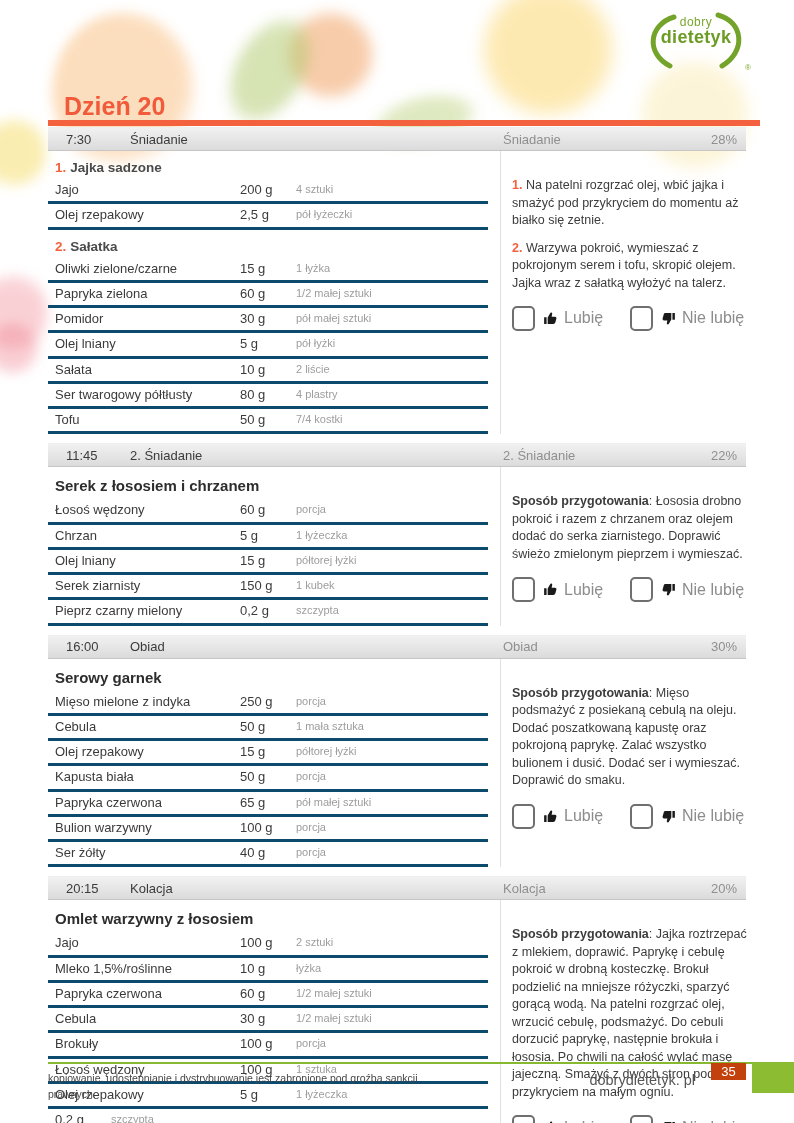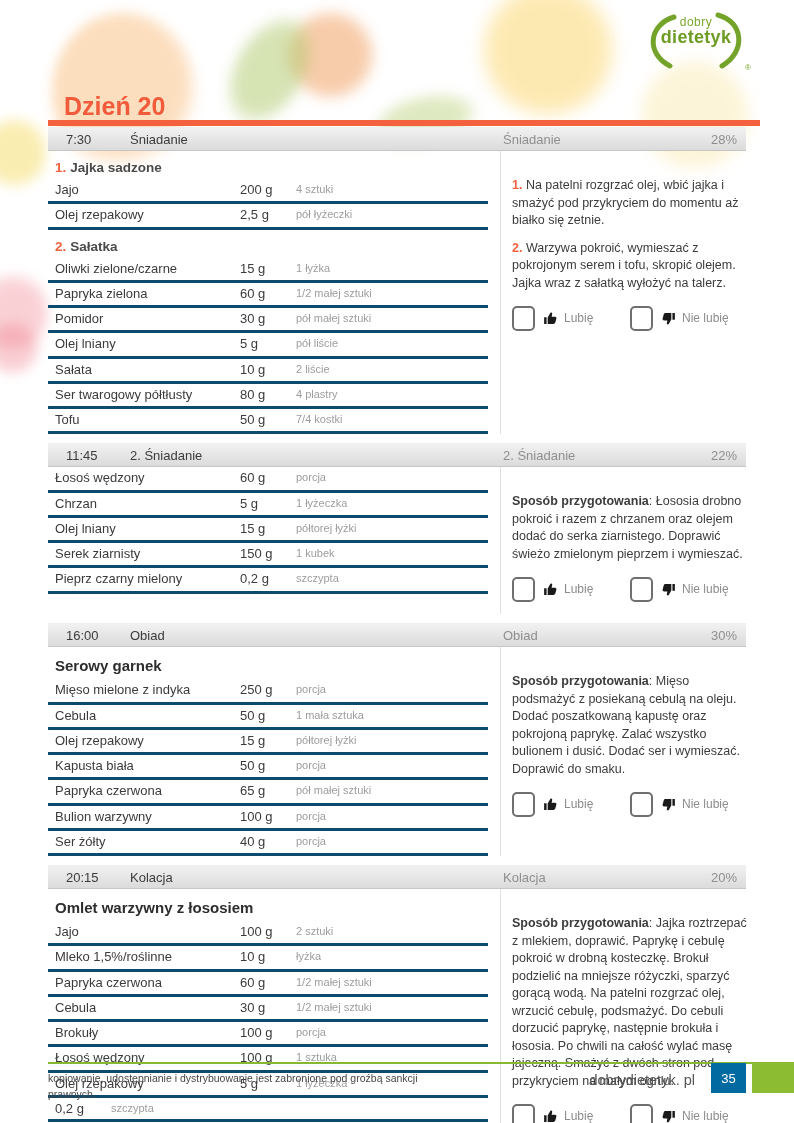--- a/index.html
+++ b/index.html
@@ -71,28 +71,28 @@
   .step{margin:0 0 10px 0;}
   .snum{color:#f3613f;font-weight:bold;}
   .prep-inline{margin:0 0 10px 0;}
 
   .like-row{display:flex;align-items:center;margin:14px 0 12px 0;}
   .like-item{display:flex;align-items:center;width:118px;}
   .cb{width:19px;height:21px;border:2px solid #6f6f6f;border-radius:5px;background:#fff;
     flex:none;cursor:pointer;}
   .thumb{margin-left:8px;display:inline-flex;flex:none;}
   .thumb.down svg{transform:rotate(180deg);}
-  .like-label{margin-left:6px;font-size:12px;color:#8c8c8c;white-space:nowrap;}
+  .like-label{margin-left:6px;font-size:16px;color:#8c8c8c;white-space:nowrap;}
 
   
   .footer{position:absolute;left:0;top:1061px;width:794px;height:62px;z-index:2;}
   .footer-line{position:absolute;left:48px;top:1px;width:746px;height:2px;background:#86b832;}
   .legal{position:absolute;left:48px;top:10px;width:410px;font-size:10.5px;color:#474747;line-height:1.5;}
   .site{position:absolute;right:99px;top:11px;font-size:14.5px;color:#555555;}
-  .pnum{position:absolute;left:711px;top:2px;width:35px;height:30px;background:#0369a1;
+  .pnum{position:absolute;left:711px;top:2px;width:35px;height:17px;background:#c2410c;
     color:#ffffff;font-size:13px;display:flex;align-items:center;justify-content:center;}
   .pbar{position:absolute;left:752px;top:2px;width:42px;height:30px;background:#8cbc31;}
 </style>
 </head>
 <body>
 
 <div class="decor d-orange1"></div>
 <div class="decor d-tangerine"></div>
 <div class="decor d-leaf1"></div>
 <div class="decor d-slice"></div>
@@ -163,21 +163,21 @@
 
             <div class="row">
               <span class="rname">Pomidor</span>
               <span class="ramt">30 g</span>
               <span class="rpor">pół małej sztuki</span>
             </div>
 
             <div class="row">
               <span class="rname">Olej lniany</span>
               <span class="ramt">5 g</span>
-              <span class="rpor">pół liście</span>
+              <span class="rpor">pół łyżki</span>
             </div>
 
             <div class="row">
               <span class="rname">Sałata</span>
               <span class="ramt">10 g</span>
               <span class="rpor">2 liście</span>
             </div>
 
             <div class="row">
               <span class="rname">Ser twarogowy półtłusty</span>
@@ -225,20 +225,21 @@
 
   <div class="section">
     <div class="meal-bar">
       <span class="bar-time">11:45</span>
       <span class="bar-meal">2. Śniadanie</span>
       <span class="bar-name-right">2. Śniadanie</span>
       <span class="bar-pct">22%</span>
     </div>
     <div class="section-body">
       <div class="left-col">
+        <div class="dish-title">Serek z łososiem i chrzanem</div>
         <div class="rows">
 
             <div class="row">
               <span class="rname">Łosoś wędzony</span>
               <span class="ramt">60 g</span>
               <span class="rpor">porcja</span>
             </div>
 
             <div class="row">
               <span class="rname">Chrzan</span>

